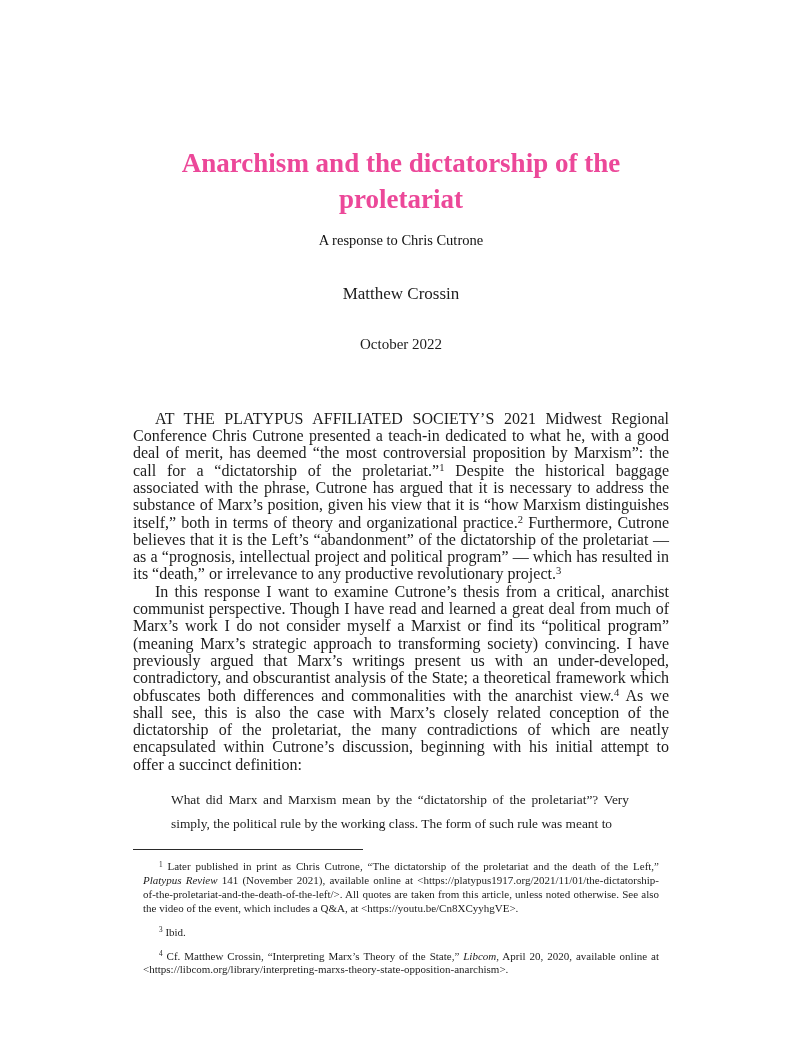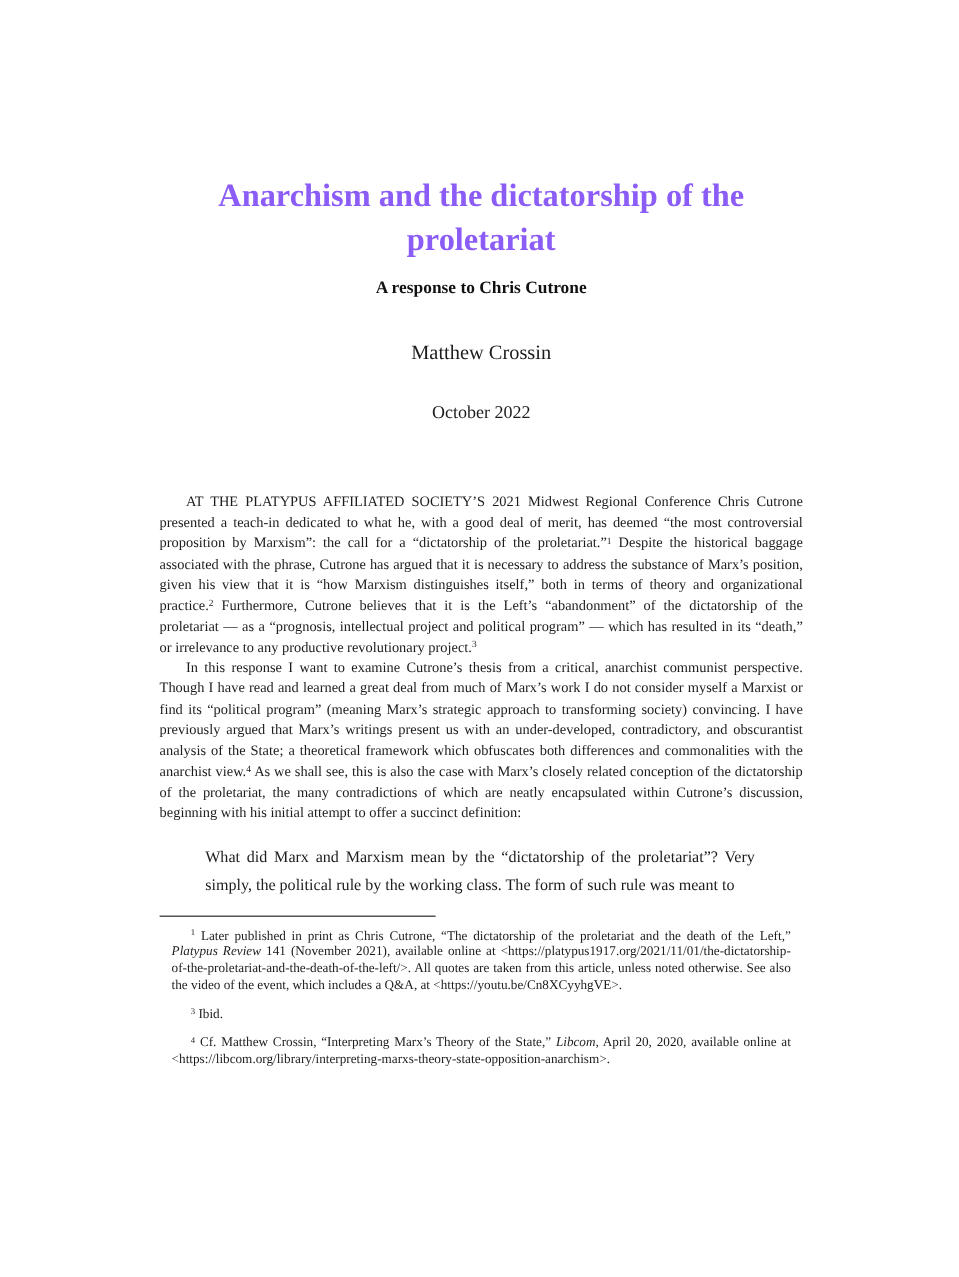--- a/index.html
+++ b/index.html
@@ -14,42 +14,42 @@
     color: #1c1c1c;
     overflow: hidden;
   }
   .title {
     font-size: 27px;
     font-weight: bold;
     text-align: center;
     line-height: 1.33;
     max-width: 495px;
     margin: 0 auto;
-    color: #8b5cf6;
+    color: #ec4899;
   }
   .subtitle {
     font-size: 14.5px;
-    font-weight: bold;
+    font-weight: normal;
     text-align: center;
     margin-top: 14px;
     color: #111111;
   }
   .author {
     font-size: 17px;
     text-align: center;
     margin-top: 35px;
   }
   .date {
     font-size: 15px;
     text-align: center;
     margin-top: 32px;
   }
   .body-text { margin-top: 57px; }
   .para {
-    font-size: 12px;
+    font-size: 16px;
     line-height: 17.3px;
     text-align: justify;
     text-indent: 22px;
     margin: 0;
   }
   blockquote.quote {
     font-size: 13.4px;
     line-height: 24px;
     text-align: justify;
     margin: 15px 40px 0 38px;

